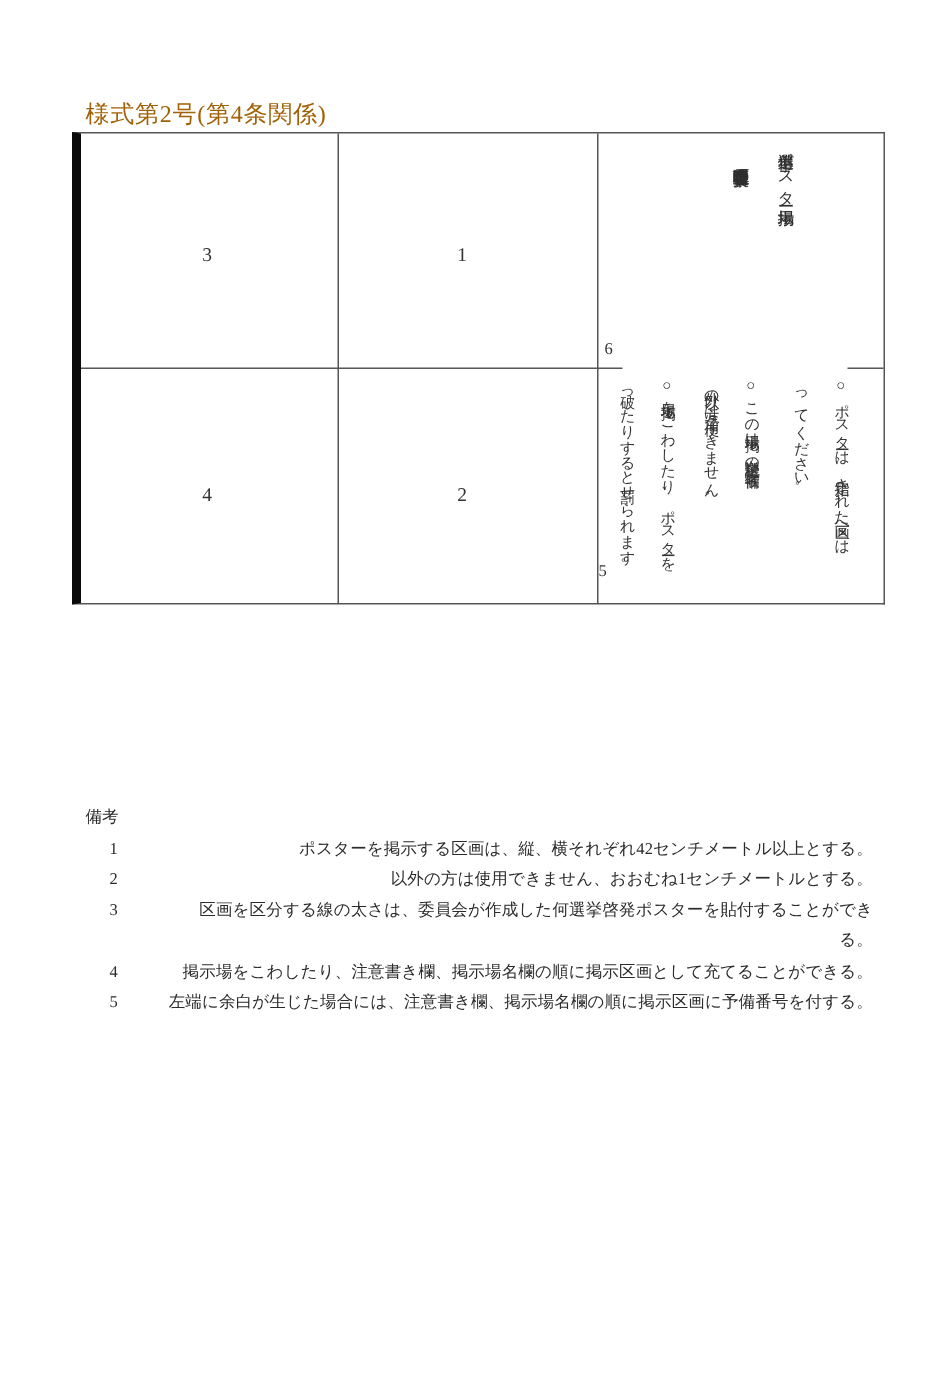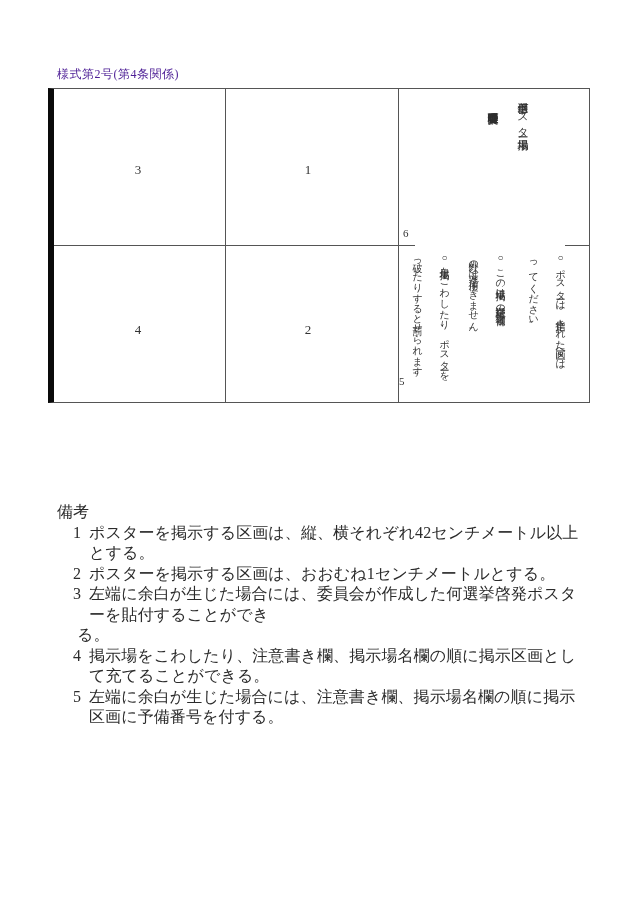--- a/index.html
+++ b/index.html
@@ -6,21 +6,21 @@
   .page{
     position:relative;
     width:630px;height:915px;
     background:#ffffff;
     font-family:"Liberation Serif","DejaVu Serif",serif;
     color:#222222;
     overflow:hidden;
   }
   .doc-title{
     position:absolute;left:57px;top:66px;
-    font-size:12px;letter-spacing:0.5px;color:#4c1d95;
+    font-size:16px;letter-spacing:0.5px;color:#a16207;
   }
   
   .board{
     position:absolute;left:48px;top:88px;
     width:542px;height:315px;
     box-sizing:border-box;
     border-top:1px solid #555555;
     border-right:1px solid #555555;
     border-bottom:1px solid #555555;
     border-left:6px solid #0a0a0a;
@@ -56,28 +56,28 @@
   .wc1{left:472px;top:166px;}
   .wc2{left:439px;top:163px;}
   .wc3{left:412px;top:166px;}
   .wc4{left:383px;top:163px;}
   .wc5{left:356px;top:166px;}
   .zone-num{position:absolute;font-size:11px;color:#333333;}
   .zn6{left:349px;top:138px;}
   .zn5{left:345px;top:286px;}
   
   .remarks{
-    position:absolute;left:57px;top:502px;width:525px;
-    font-size:16px;line-height:20.5px;color:#2b2b2b;
+    position:absolute;left:57px;top:535px;width:525px;
+    font-size:11px;line-height:20.5px;color:#2b2b2b;
   }
   .remarks .heading{display:block;}
   .remark-line{display:flex;padding-left:16px;}
   .remark-line .num{flex:0 0 16px;}
   .remark-line.cont{padding-left:20px;}
-  .remark-line .txt{flex:1;letter-spacing:0.1px;}
+  .remark-line .txt{flex:1;letter-spacing:0.1px;text-align:right;}
 </style>
 </head>
 <body>
 
 <div class="page">
 
   <div class="doc-title">様式第2号(第4条関係)</div>
 
   <div class="board">
 
@@ -105,25 +105,25 @@
   </div>
 
   <div class="remarks">
     <span class="heading">備考</span>
     <div class="remark-line">
       <span class="num">1</span>
       <span class="txt">ポスターを掲示する区画は、縦、横それぞれ42センチメートル以上とする。</span>
     </div>
     <div class="remark-line">
       <span class="num">2</span>
-      <span class="txt">ポスターを掲示する区画は、おおむね1センチメートルとする。</span>
+      <span class="txt">以外の方は使用できません、おおむね1センチメートルとする。</span>
     </div>
     <div class="remark-line">
       <span class="num">3</span>
-      <span class="txt">左端に余白が生じた場合には、委員会が作成した何選挙啓発ポスターを貼付することができ</span>
+      <span class="txt">区画を区分する線の太さは、委員会が作成した何選挙啓発ポスターを貼付することができ</span>
     </div>
     <div class="remark-line cont">
       <span class="txt">る。</span>
     </div>
     <div class="remark-line">
       <span class="num">4</span>
       <span class="txt">掲示場をこわしたり、注意書き欄、掲示場名欄の順に掲示区画として充てることができる。</span>
     </div>
     <div class="remark-line">
       <span class="num">5</span>

